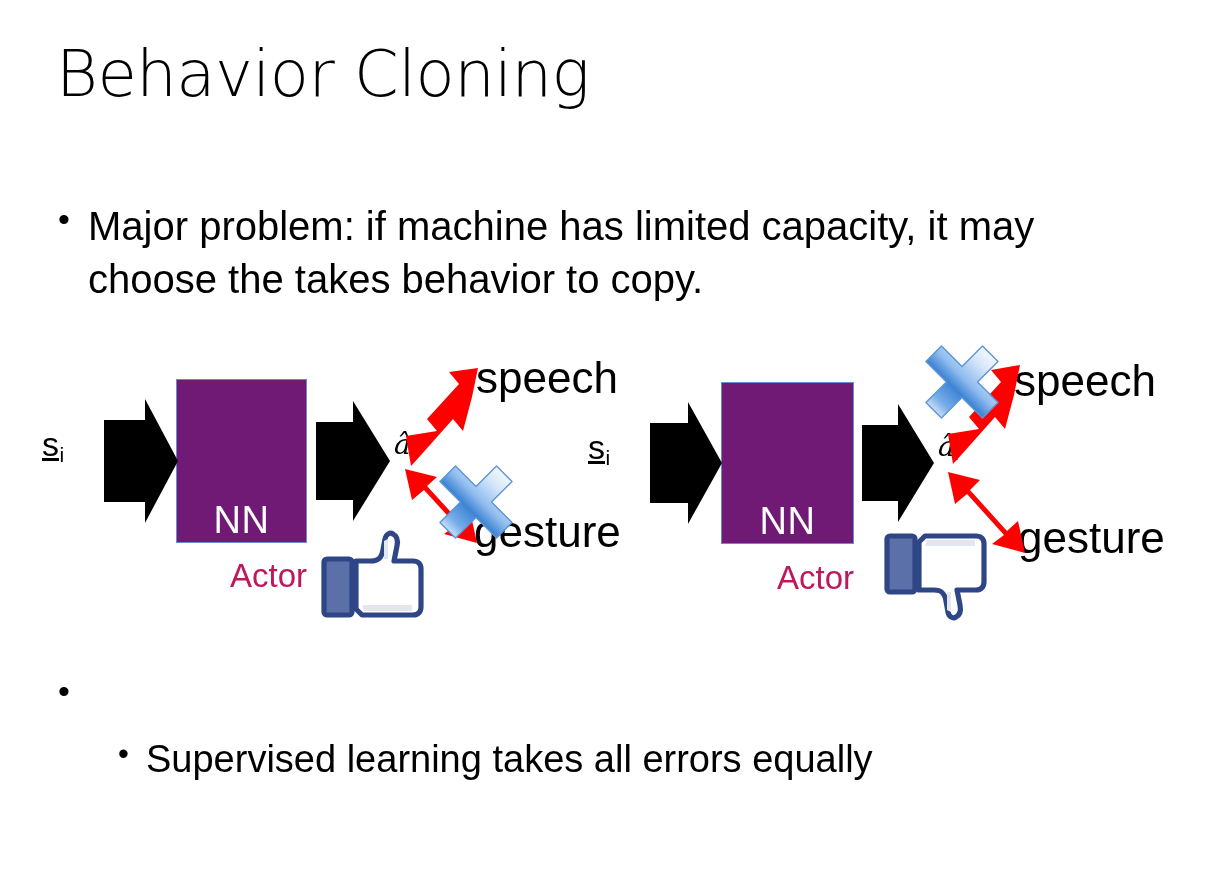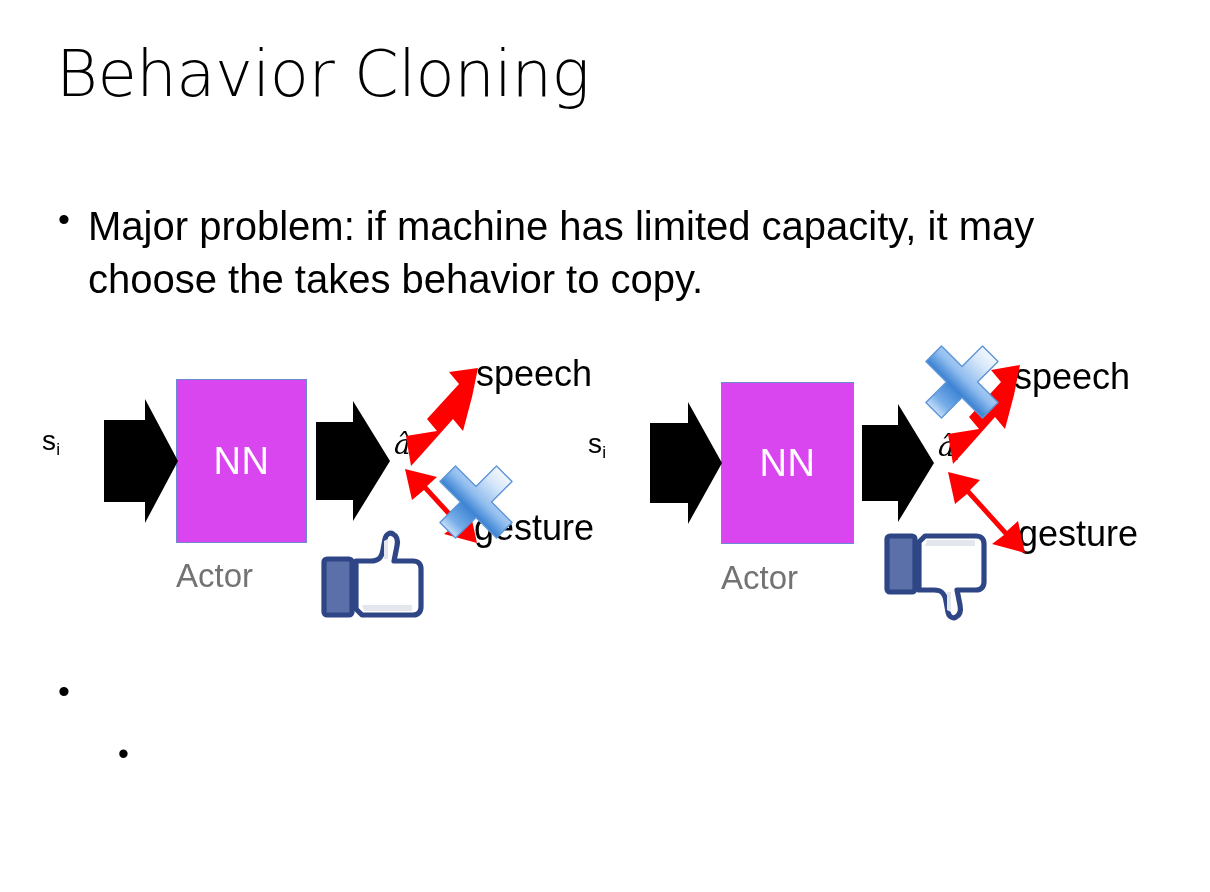--- a/index.html
+++ b/index.html
@@ -77,49 +77,50 @@
     font-size: 38px;
     line-height: 1.3;
   }
   .bullet-b2 .dot { width: 28px; font-size: 31px; padding-top: 3px; }
 
   
   .diagram { position: absolute; top: 0; left: 0; }
 
   .nn-box {
     position: absolute;
-    background: #d946ef;
+    background: #701a75;
     border: 1px solid #6A8BD0;
     box-sizing: border-box;
     display: flex;
-    align-items: center;
+    align-items: flex-end;
     justify-content: center;
   }
   .nn-box .nn-label {
     color: #FFFFFF;
     font-size: 38px;
     font-family: "Liberation Sans", sans-serif;
     letter-spacing: 0.5px;
   }
 
   .actor-label {
     position: absolute;
     font-size: 33px;
-    color: #737373;
-    text-align: left;
+    color: #be185d;
+    text-align: right;
     font-family: "Liberation Sans", sans-serif;
     white-space: nowrap;
   }
 
   .state-label {
     position: absolute;
-    font-size: 28px;
-    color: #000000;
-    font-family: "Liberation Sans", sans-serif;
-    white-space: nowrap;
+    font-size: 34px;
+    color: #000000;
+    font-family: "Liberation Sans", sans-serif;
+    white-space: nowrap;
+    text-decoration: underline;
   }
   .state-label sub {
     font-size: 0.62em;
     vertical-align: baseline;
     position: relative;
     top: 0.28em;
     left: 0.02em;
   }
 
   .action-label {
@@ -133,21 +134,21 @@
   .action-label sub {
     font-size: 0.58em;
     vertical-align: baseline;
     position: relative;
     top: 0.26em;
     left: -0.04em;
   }
 
   .out-label {
     position: absolute;
-    font-size: 36px;
+    font-size: 44px;
     color: #000000;
     font-family: "Liberation Sans", sans-serif;
     white-space: nowrap;
   }
 
   .svg-layer {
     position: absolute;
     left: 0;
     top: 0;
     width: 1210px;
@@ -334,15 +335,16 @@
 
     </svg>
   </div>
 
   <div class="bullet bullet-b1">
     <span class="dot">•</span>
   </div>
 
   <div class="bullet bullet-b2">
     <span class="dot">•</span>
+    <span class="btext">Supervised learning takes all errors equally</span>
   </div>
 
 </div>
 
 </body></html>

